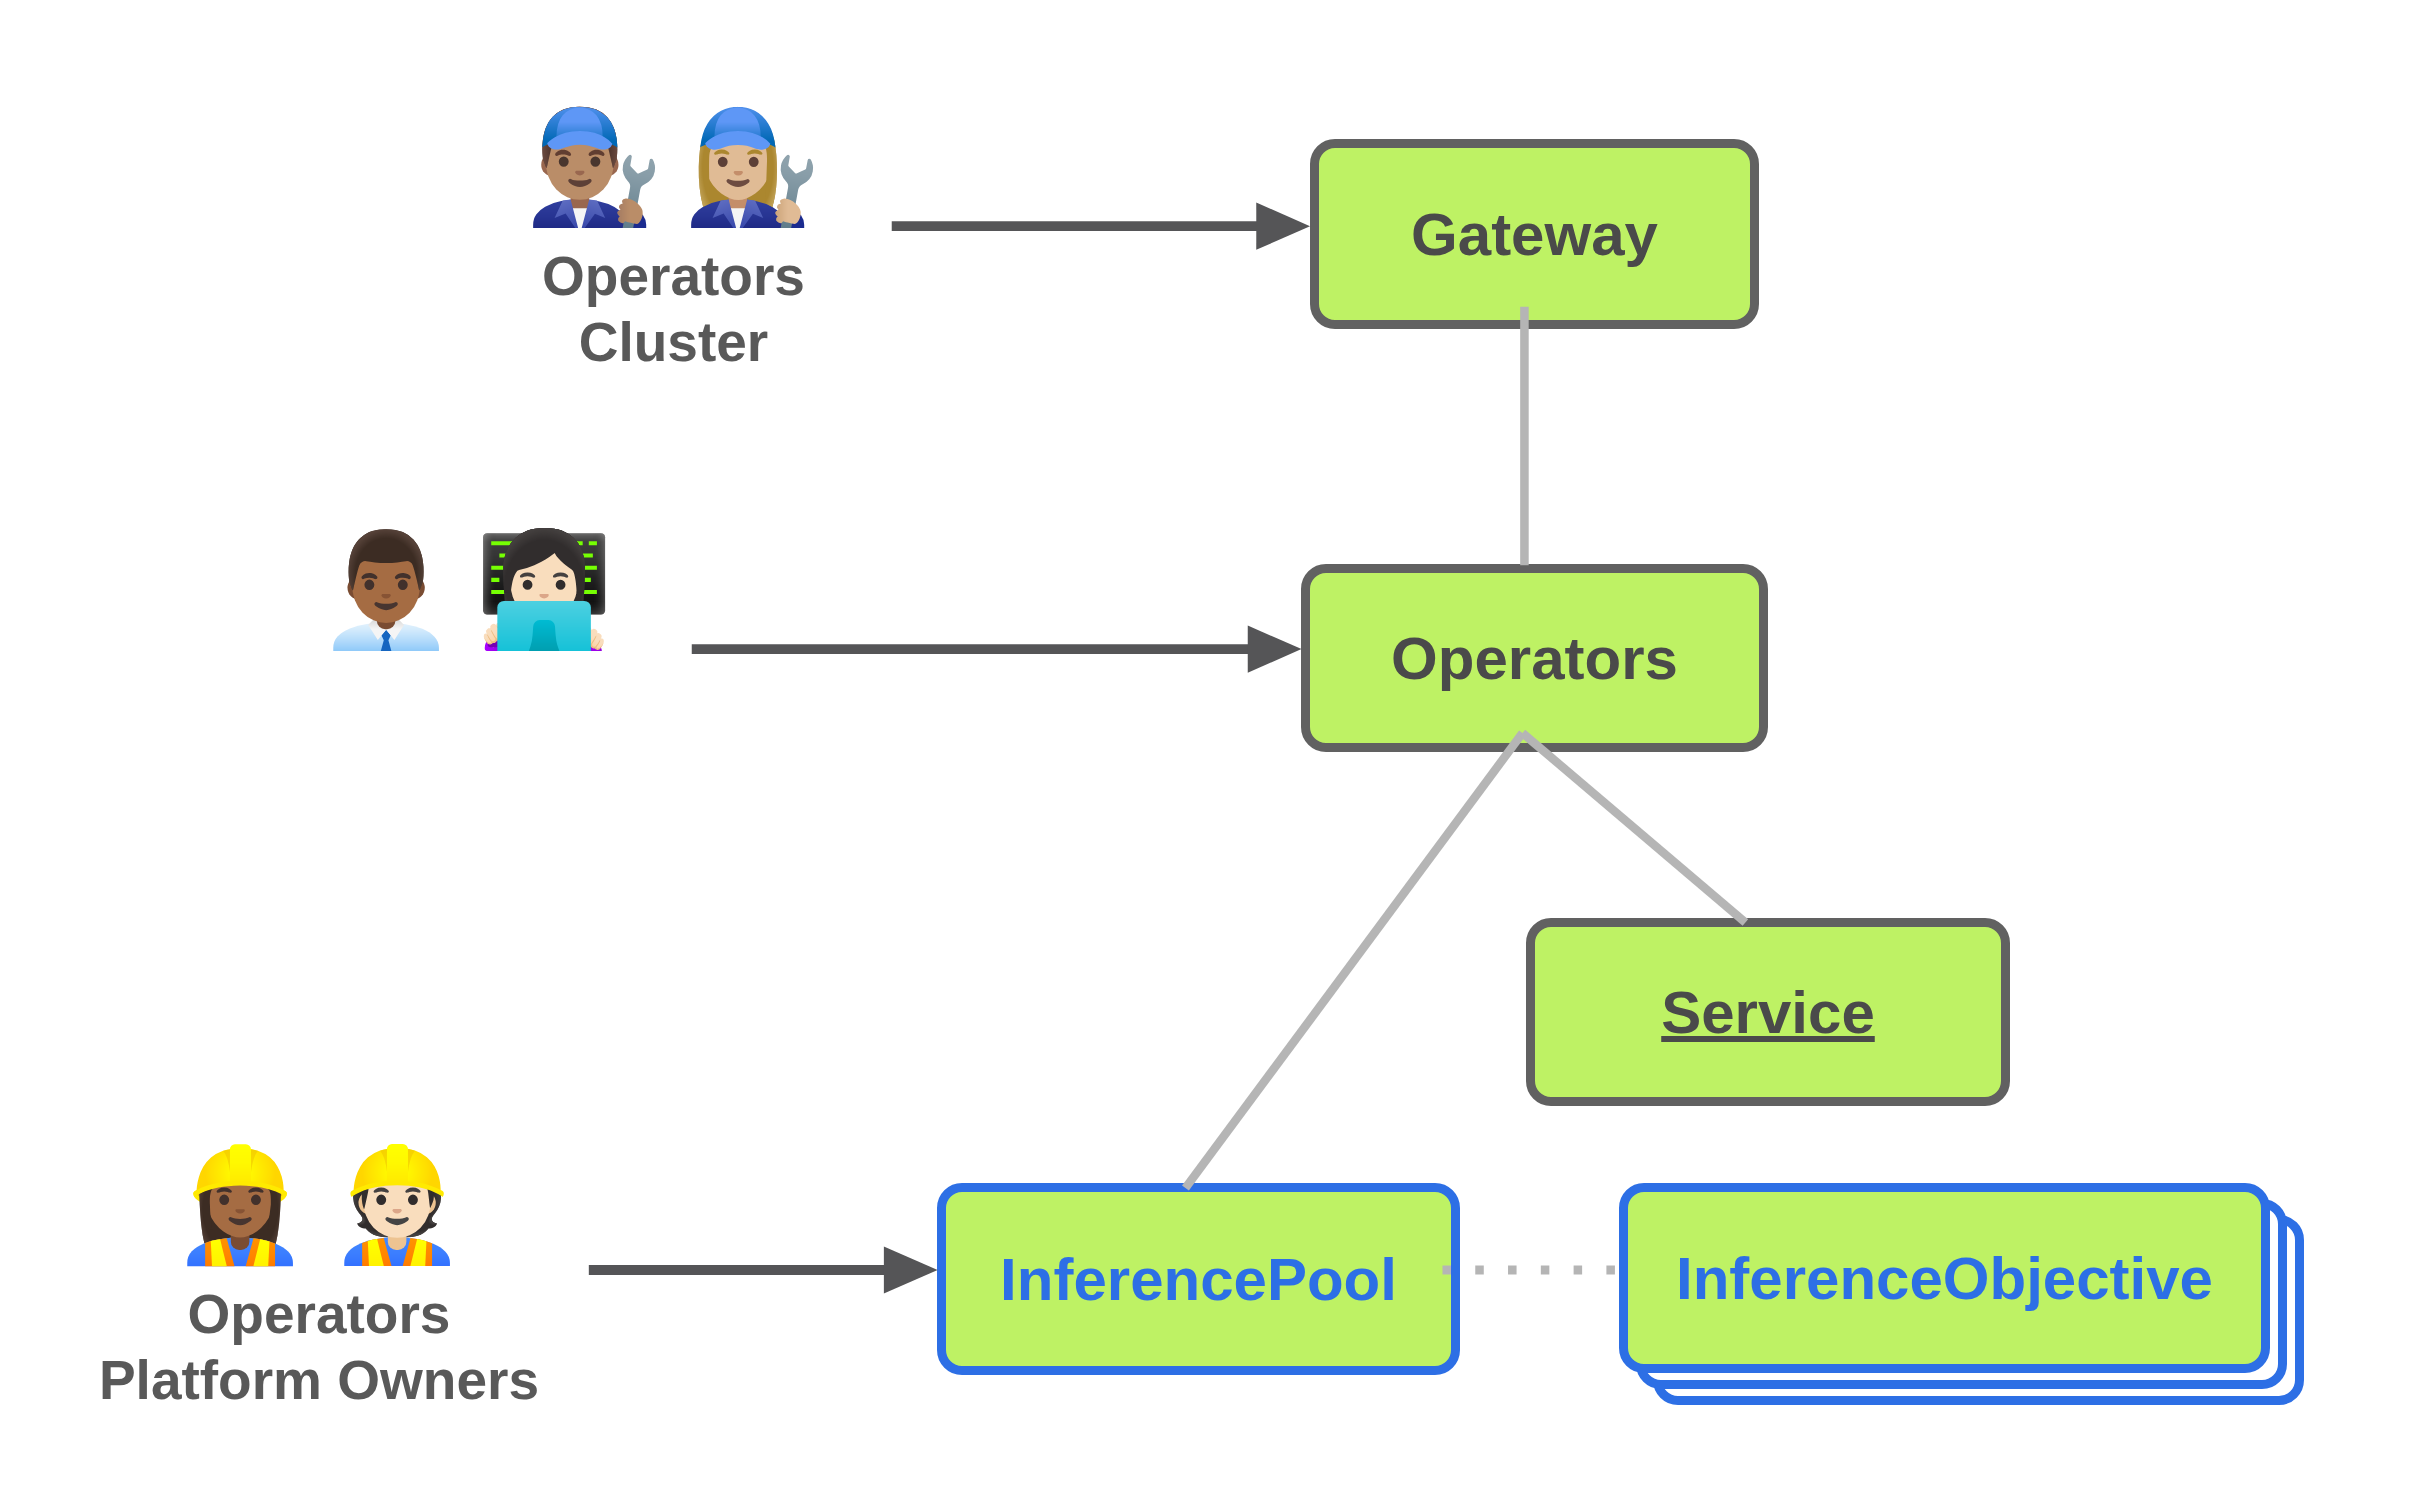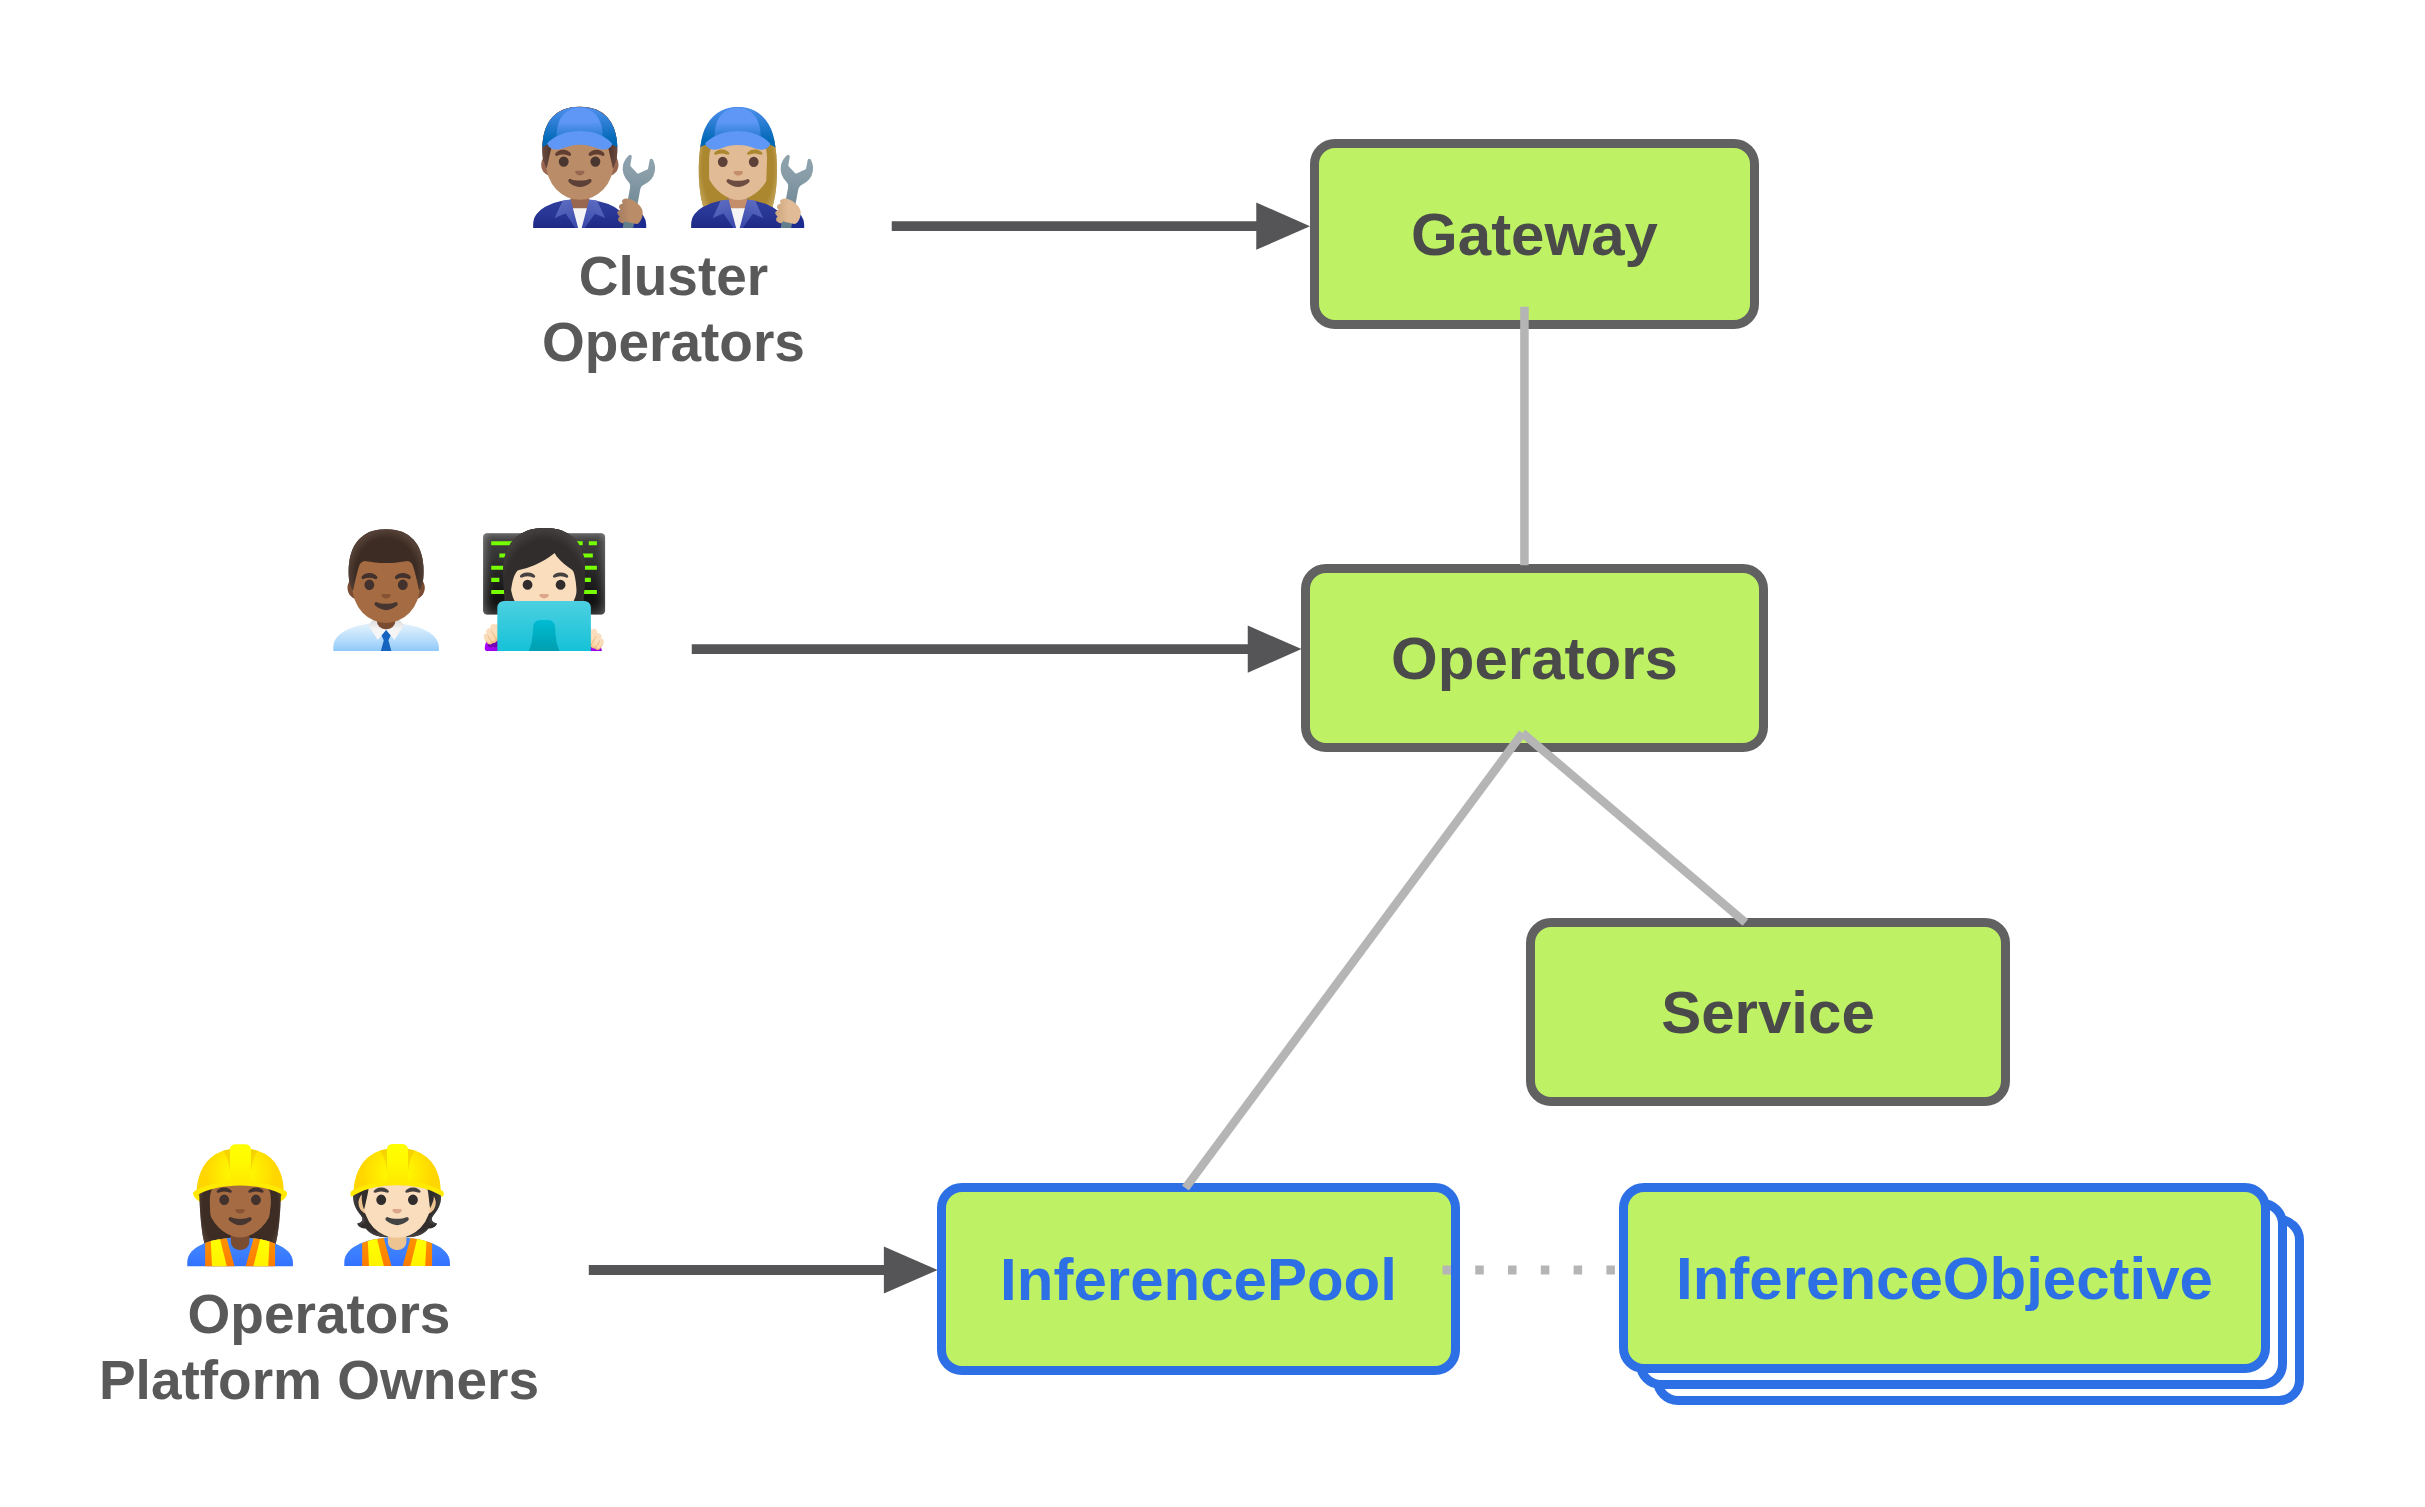--- a/index.html
+++ b/index.html
@@ -30,43 +30,43 @@
   .persona{position:absolute;display:flex;flex-direction:column;align-items:center;z-index:10;}
   .emoji-row{display:flex;gap:19.7px;font-size:111px;line-height:118px;
     font-family:"DejaVu Sans","Liberation Sans",sans-serif;}
   .emoji{display:block;}
   .persona-label{margin-top:17px;text-align:center;font-size:55px;line-height:66px;
     font-weight:700;color:var(--personaText);white-space:nowrap;}
 
   
   #node-gateway{left:1310px;top:139px;width:431px;height:172px;}
   #node-httproute{left:1301px;top:564px;width:449px;height:170px;}
-  #node-service{left:1526px;top:918px;width:466px;height:170px;}
+  #node-service{left:1526px;top:918px;width:466px;height:170px;text-decoration:underline;}
   #node-inferencepool{left:937px;top:1183px;width:505px;height:174px;}
   #node-inferenceobjective{left:1619px;top:1183px;width:633px;height:172px;}
   #objective-card-2{left:1636px;top:1199px;width:633px;height:172px;}
   #objective-card-3{left:1653px;top:1215px;width:633px;height:172px;}
 
   #persona-cluster-operators{left:444px;top:108px;width:459px;}
   #persona-application-developers{left:236px;top:531px;width:459px;}
   #persona-inference-platform-owners{left:57px;top:1146px;width:524px;}
 </style>
 </head>
 <body>
 
 <div id="canvas">
 
   <div class="persona" id="persona-cluster-operators">
     <div class="emoji-row">
       <span class="emoji">👨🏽‍🔧</span>
       <span class="emoji">👩🏼‍🔧</span>
     </div>
     <div class="persona-label">
+      <div>Operators</div>
       <div>Cluster</div>
-      <div>Operators</div>
     </div>
   </div>
 
   <div class="persona" id="persona-application-developers">
     <div class="emoji-row">
       <span class="emoji">👨🏾‍💼</span>
       <span class="emoji">👩🏻‍💻</span>
     </div>
   </div>
 

